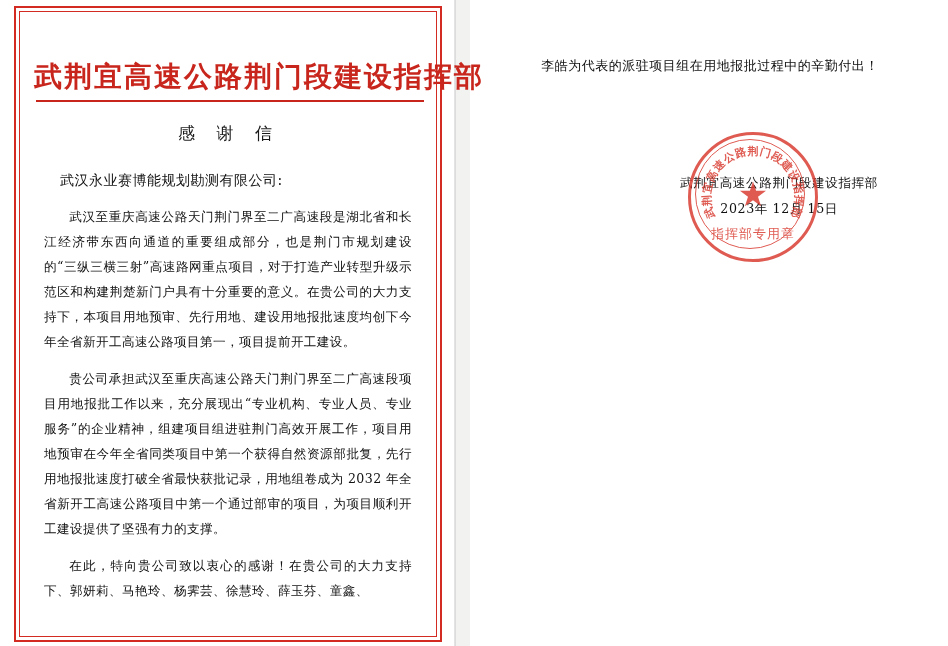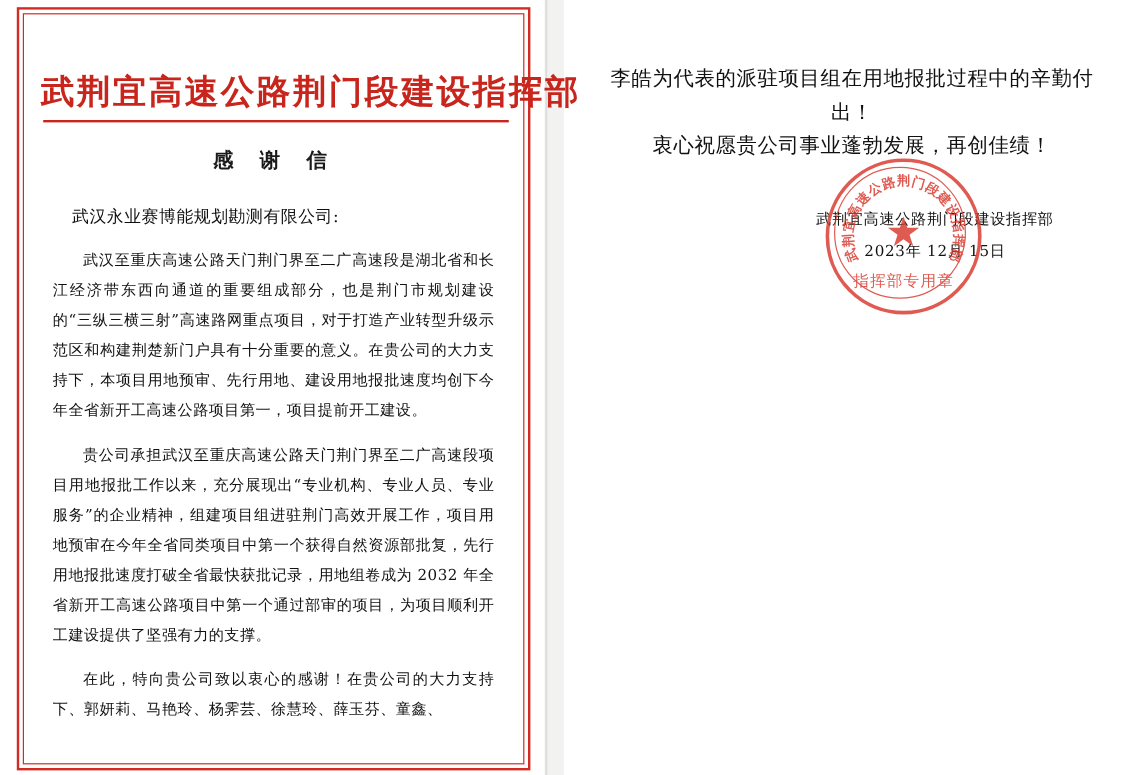--- a/index.html
+++ b/index.html
@@ -84,21 +84,21 @@
     height: 2px;
     background: #c8261c;
   }
   .letter-type {
     position: absolute;
     left: 34px;
     top: 122px;
     width: 390px;
     text-align: center;
     font-size: 17px;
-    font-weight: bold;
+    font-weight: normal;
     letter-spacing: 8px;
     color: #1a1a1a;
   }
 
   .salutation {
     position: absolute;
     left: 60px;
     top: 172px;
     font-size: 14px;
     color: #111;
@@ -123,21 +123,21 @@
   }
 
   
   .right-col {
     position: absolute;
     left: 500px;
     top: 52px;
     width: 420px;
   }
   .right-line {
-    font-size: 17px;
+    font-size: 13px;
     line-height: 28px;
     color: #111;
     text-align: center;
     letter-spacing: 0.5px;
   }
   .signature-block {
     position: absolute;
     left: 560px;
     top: 170px;
     width: 340px;
@@ -235,21 +235,20 @@
   <div class="salutation">武汉永业赛博能规划勘测有限公司:</div>
 
   <div class="body-col">
     <p class="para">武汉至重庆高速公路天门荆门界至二广高速段是湖北省和长江经济带东西向通道的重要组成部分，也是荆门市规划建设的“三纵三横三射”高速路网重点项目，对于打造产业转型升级示范区和构建荆楚新门户具有十分重要的意义。在贵公司的大力支持下，本项目用地预审、先行用地、建设用地报批速度均创下今年全省新开工高速公路项目第一，项目提前开工建设。</p>
     <p class="para">贵公司承担武汉至重庆高速公路天门荆门界至二广高速段项目用地报批工作以来，充分展现出“专业机构、专业人员、专业服务”的企业精神，组建项目组进驻荆门高效开展工作，项目用地预审在今年全省同类项目中第一个获得自然资源部批复，先行用地报批速度打破全省最快获批记录，用地组卷成为 2032 年全省新开工高速公路项目中第一个通过部审的项目，为项目顺利开工建设提供了坚强有力的支撑。</p>
     <p class="para">在此，特向贵公司致以衷心的感谢！在贵公司的大力支持下、郭妍莉、马艳玲、杨霁芸、徐慧玲、薛玉芬、童鑫、</p>
   </div>
 
   <div class="right-col">
     <div class="right-line">李皓为代表的派驻项目组在用地报批过程中的辛勤付出！</div>
-    <div class="right-line">衷心祝愿贵公司事业蓬勃发展，再创佳绩！</div>
   </div>
 
   <div class="signature-block">
     <div class="sig-org">武荆宜高速公路荆门段建设指挥部</div>
     <div class="sig-date">2023年 12月 15日</div>
   </div>
 
   <div class="seal">
     <div class="seal-inner"></div>
     <div class="seal-text" id="seal-arc">

